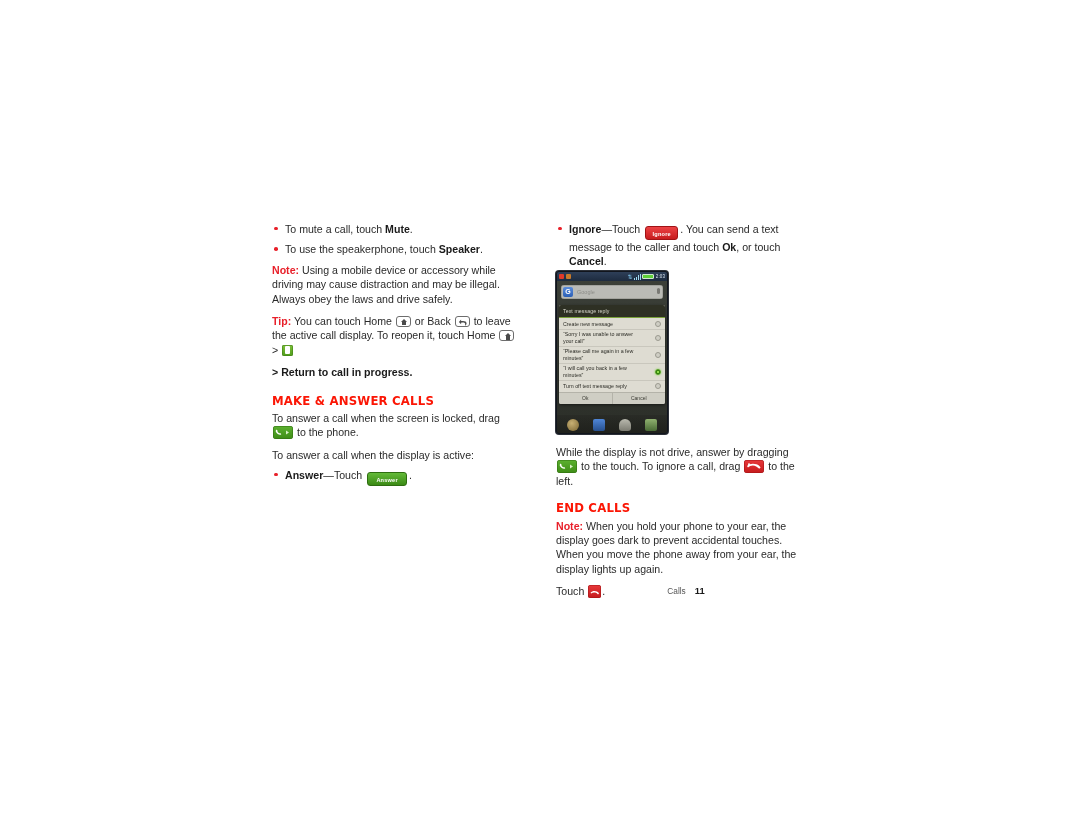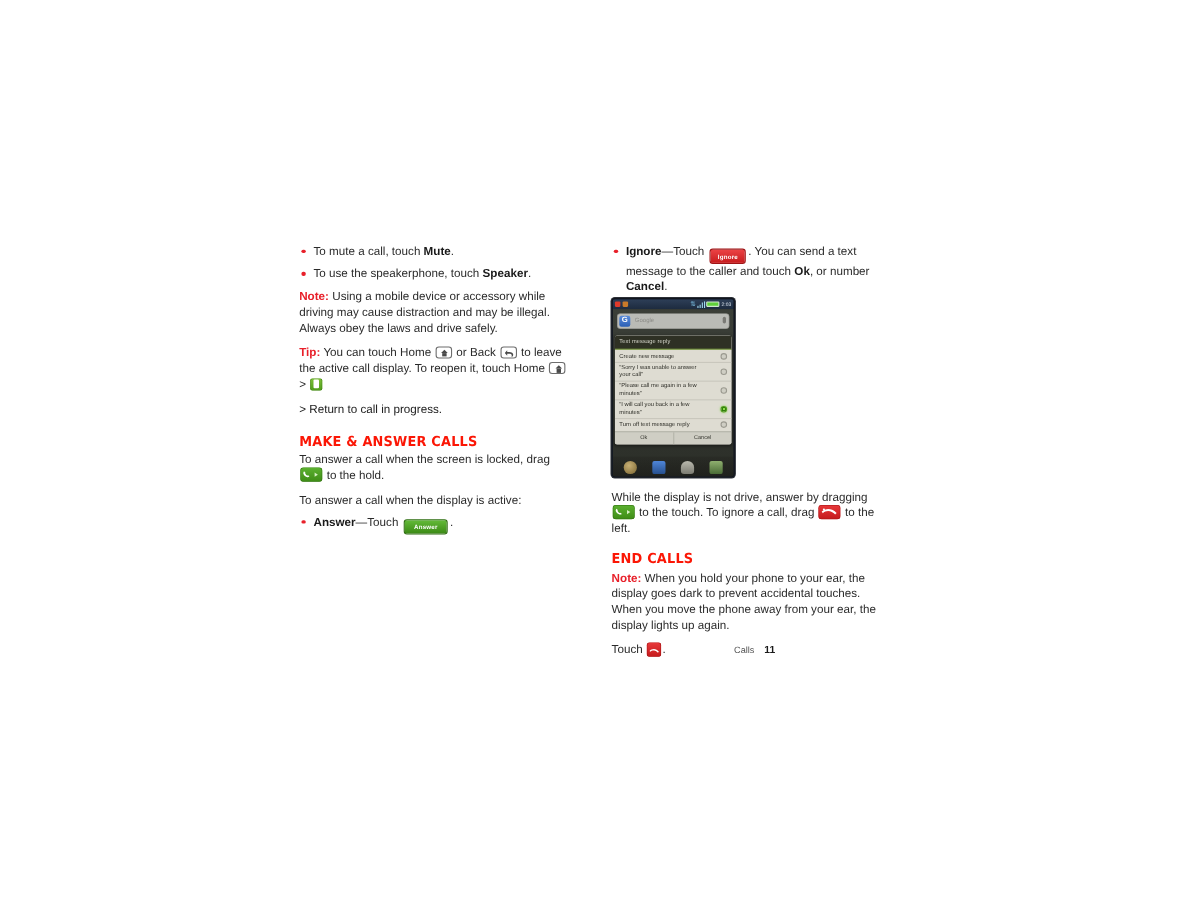--- a/index.html
+++ b/index.html
@@ -58,21 +58,21 @@
     letter-spacing: 0.2px;
     color: #fb1605;
     margin: 13px 0 3px 0;
     text-transform: uppercase;
     transform: scaleX(0.93);
     transform-origin: left center;
   }
   h2.section.first { margin-top: 14px; }
 
   .subref {
-    font-weight: normal;
+    font-weight: bold;
     color: #1a1a1a;
     margin: 0 0 2px 0;
   }
 
   
   .ic {
     display: inline-block;
     vertical-align: -3px;
     margin: 0 1px;
   }
@@ -387,37 +387,37 @@
 
     <p class="subref">&gt; Return to call in progress.</p>
 
     <h2 class="section first">MAKE &amp; ANSWER CALLS</h2>
 
 
     <p class="para">
       <span>To answer a call when the screen is locked, drag </span><span class="ic ic-answer-drag"><svg class="handset" width="20" height="13" viewBox="0 0 20 13">
             <path d="M3.4 3.4 C2.7 4.2 2.6 5.2 3.0 6.1 C3.6 7.3 4.6 8.2 5.8 8.6 C6.7 8.9 7.6 8.8 8.3 8.2 L7.2 7.1 C6.9 7.3 6.6 7.4 6.3 7.3 C5.6 7.0 4.8 6.2 4.5 5.5 C4.4 5.2 4.5 4.9 4.7 4.7 Z" fill="#ffffff"></path>
             <path d="M13.0 4.6 L16.0 6.5 L13.0 8.4 Z" fill="#d6f0c4"></path>
-          </svg></span><span> to the hold.</span>
+          </svg></span><span> to the phone.</span>
     </p>
 
     <p class="para tight">To answer a call when the display is active:</p>
 
     <div class="bullet">
       <span class="dot"></span>
       <b>Answer</b><span>—Touch </span><span class="btn-answer">Answer</span><span>.</span>
     </div>
 
   </div>
 
   <div class="col col-right">
 
     <div class="bullet">
       <span class="dot"></span>
-      <b>Ignore</b><span>—Touch </span><span class="btn-ignore">Ignore</span><span>. You can send a text message to the caller and touch </span><b>Ok</b><span>, or number </span><b>Cancel</b><span>.</span>
+      <b>Ignore</b><span>—Touch </span><span class="btn-ignore">Ignore</span><span>. You can send a text message to the caller and touch </span><b>Ok</b><span>, or touch </span><b>Cancel</b><span>.</span>
     </div>
 
   </div>
 
   <div class="phone">
 
     <div class="ph-status">
       <div class="st-left">
         <span class="st-sq" style="background:#e03a2a"></span>
         <span class="st-sq" style="background:#c87a2a"></span>

